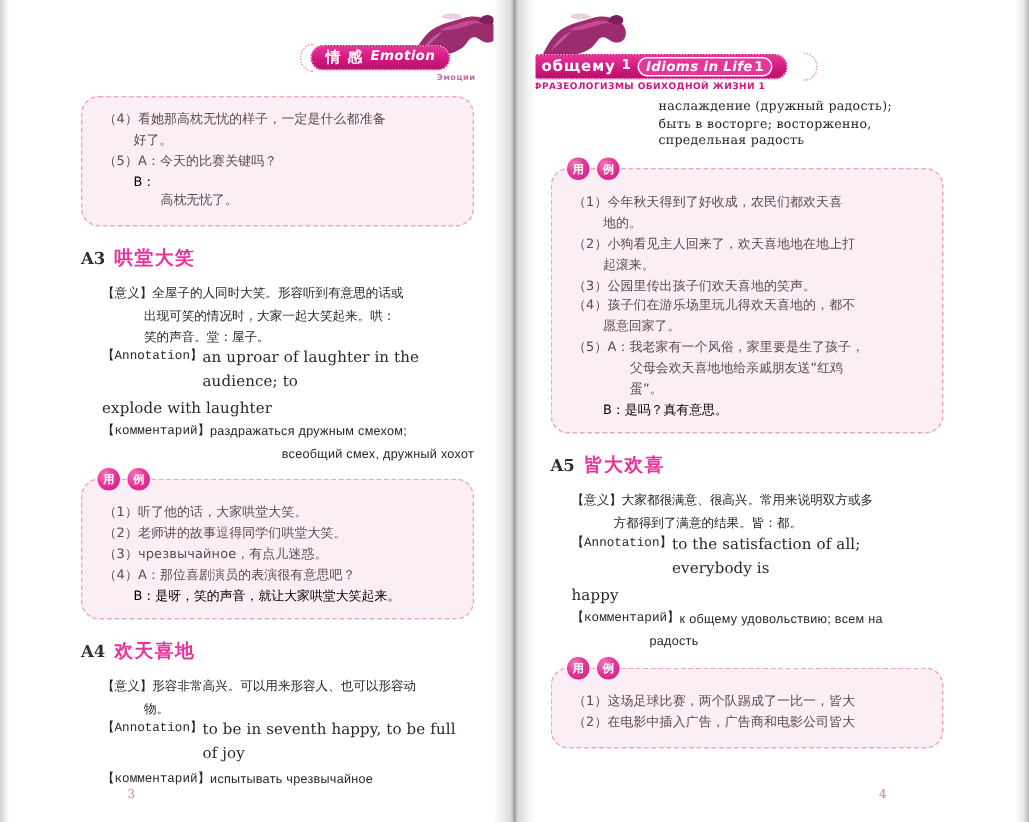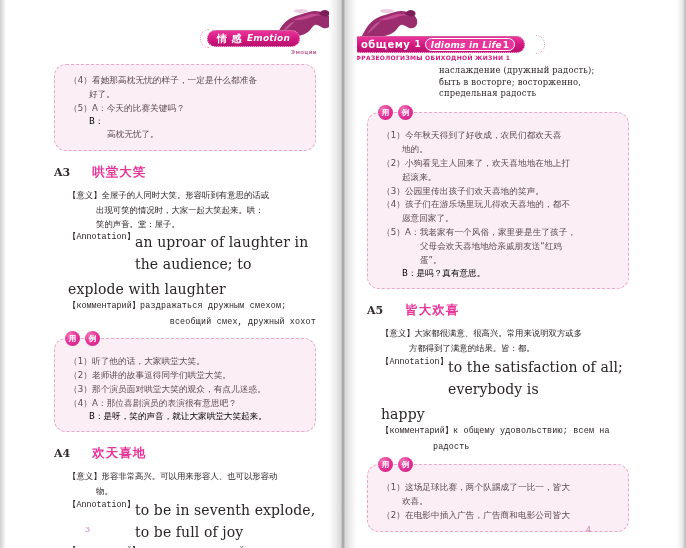--- a/index.html
+++ b/index.html
@@ -200,21 +200,21 @@
   .ex-text { flex: 1 1 auto; }
   .ex-cont { padding-left: 20px; color: #5a4a52; font-size: 8.6px; line-height: 1.62; }
   .ex-speaker { display:flex; }
   .ex-speaker .sp-label { flex: 0 0 auto; white-space: nowrap; padding-left: 20px;}
   .ex-speaker-cont { padding-left: 38px; color:#5a4a52; font-size:8.6px; line-height:1.62;}
 
   
   .entry-head {
     display: flex;
     align-items: baseline;
-    gap: 22px;
+    gap: 6px;
     margin: 13px 0 8px 0;
     text-align: center;
   }
   .entry-id {
     color: #332c30;
     font-size: 11px;
     font-weight: bold;
     font-family: "DejaVu Serif", "Liberation Serif", serif;
   }
   .entry-term {
@@ -242,25 +242,25 @@
     font-size: 8.4px;
   }
   .def-body {
     flex: 1 1 auto;
     color: #2b2428;
     font-size: 8.4px;
     line-height: 1.6;
   }
   .def-body.serif {
     font-family: "DejaVu Serif", "Liberation Serif", serif;
-    font-size: 14px;
+    font-size: 10px;
     letter-spacing: 0.1px;
   }
   .def-body.ru {
-    font-family: Liberation Mono, monospace;
+    font-family: Liberation Sans, sans-serif;
     font-size: 8.4px;
     letter-spacing: 0.2px;
   }
   .def-hang { padding-left: 28px; }
   .def-hang.center { text-align: left; padding-left: 0; }
   .ru-spaced { letter-spacing: 1.6px; }
   .ru-right { text-align: right; }
 
   
   .top-cont {
@@ -366,21 +366,21 @@
         <div class="ex-line">
           <span class="ex-num">（1）</span>
           <span class="ex-text">听了他的话，大家哄堂大笑。</span>
         </div>
         <div class="ex-line">
           <span class="ex-num">（2）</span>
           <span class="ex-text">老师讲的故事逗得同学们哄堂大笑。</span>
         </div>
         <div class="ex-line">
           <span class="ex-num">（3）</span>
-          <span class="ex-text">那个演员面对哄堂大笑的观众，有点儿迷惑。</span>
+          <span class="ex-text">чрезвычайное，有点儿迷惑。</span>
         </div>
         <div class="ex-line">
           <span class="ex-num">（4）</span>
           <span class="ex-text">A：那位喜剧演员的表演很有意思吧？</span>
         </div>
         <div class="ex-speaker">
           <span class="sp-label">B：</span>
           <span class="ex-text">是呀，笑的声音，就让大家哄堂大笑起来。</span>
         </div>
       </div>
@@ -392,21 +392,21 @@
 
       <div class="defs">
         <div class="def-row">
           <span class="def-label">【意义】</span>
           <span class="def-body">形容非常高兴。可以用来形容人、也可以形容动</span>
         </div>
         <div class="def-body def-hang">物。</div>
 
         <div class="def-row">
           <span class="def-label serif">【Annotation】</span>
-          <span class="def-body serif">to be in seventh explode, to be full of joy</span>
+          <span class="def-body serif">to be in seventh happy, to be full of joy</span>
         </div>
 
         <div class="def-row">
           <span class="def-label serif">【комментарий】</span>
           <span class="def-body ru ru-spaced">испытывать чрезвычайное</span>
         </div>
       </div>
 
     </div>
 
@@ -504,21 +504,20 @@
 
       <div class="example-box has-badges" style="margin-top:10px;">
         <div class="badges">
           <span class="badge">用</span>
           <span class="badge">例</span>
         </div>
         <div class="ex-line">
           <span class="ex-num">（1）</span>
           <span class="ex-text">这场足球比赛，两个队踢成了一比一，皆大</span>
         </div>
-        <div class="ex-cont">欢喜。</div>
         <div class="ex-line">
           <span class="ex-num">（2）</span>
           <span class="ex-text">在电影中插入广告，广告商和电影公司皆大</span>
         </div>
       </div>
 
     </div>
 
     <div class="page-no">4</div>
   </div>

